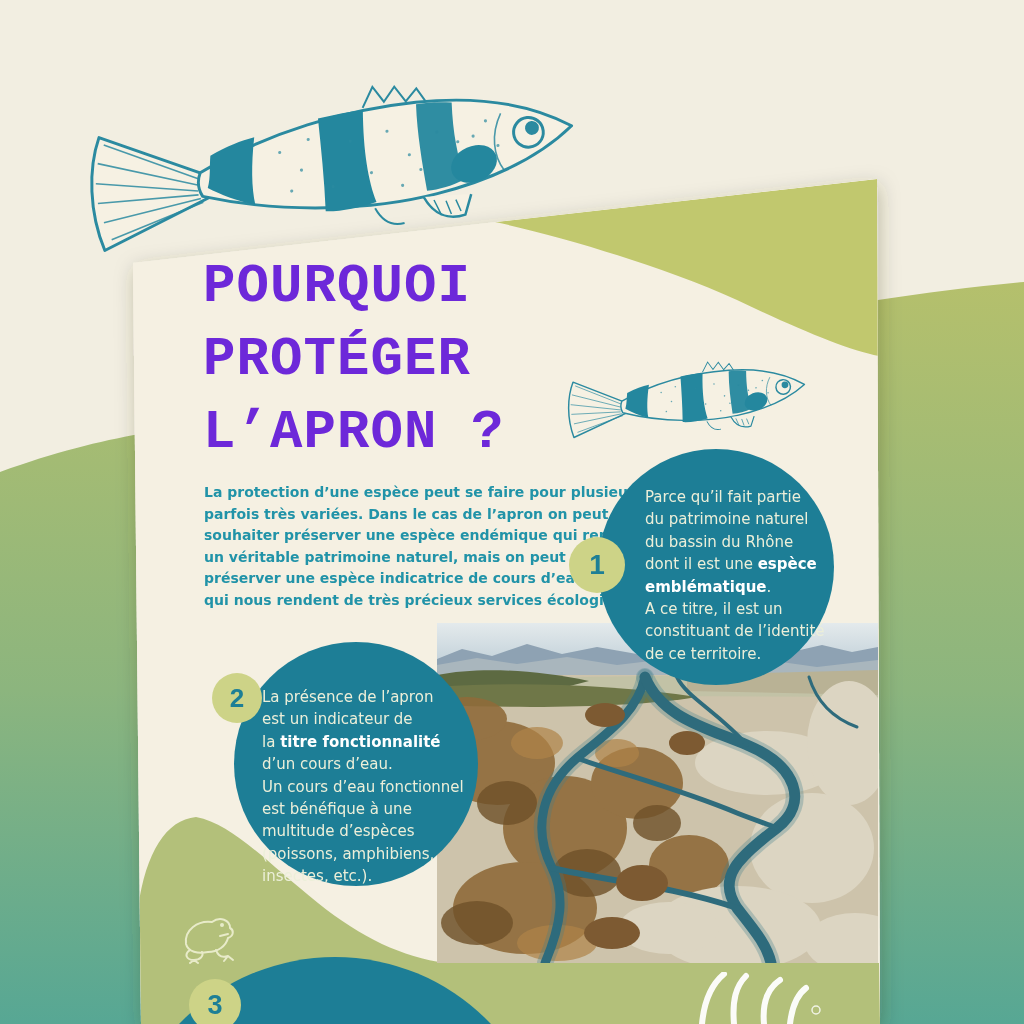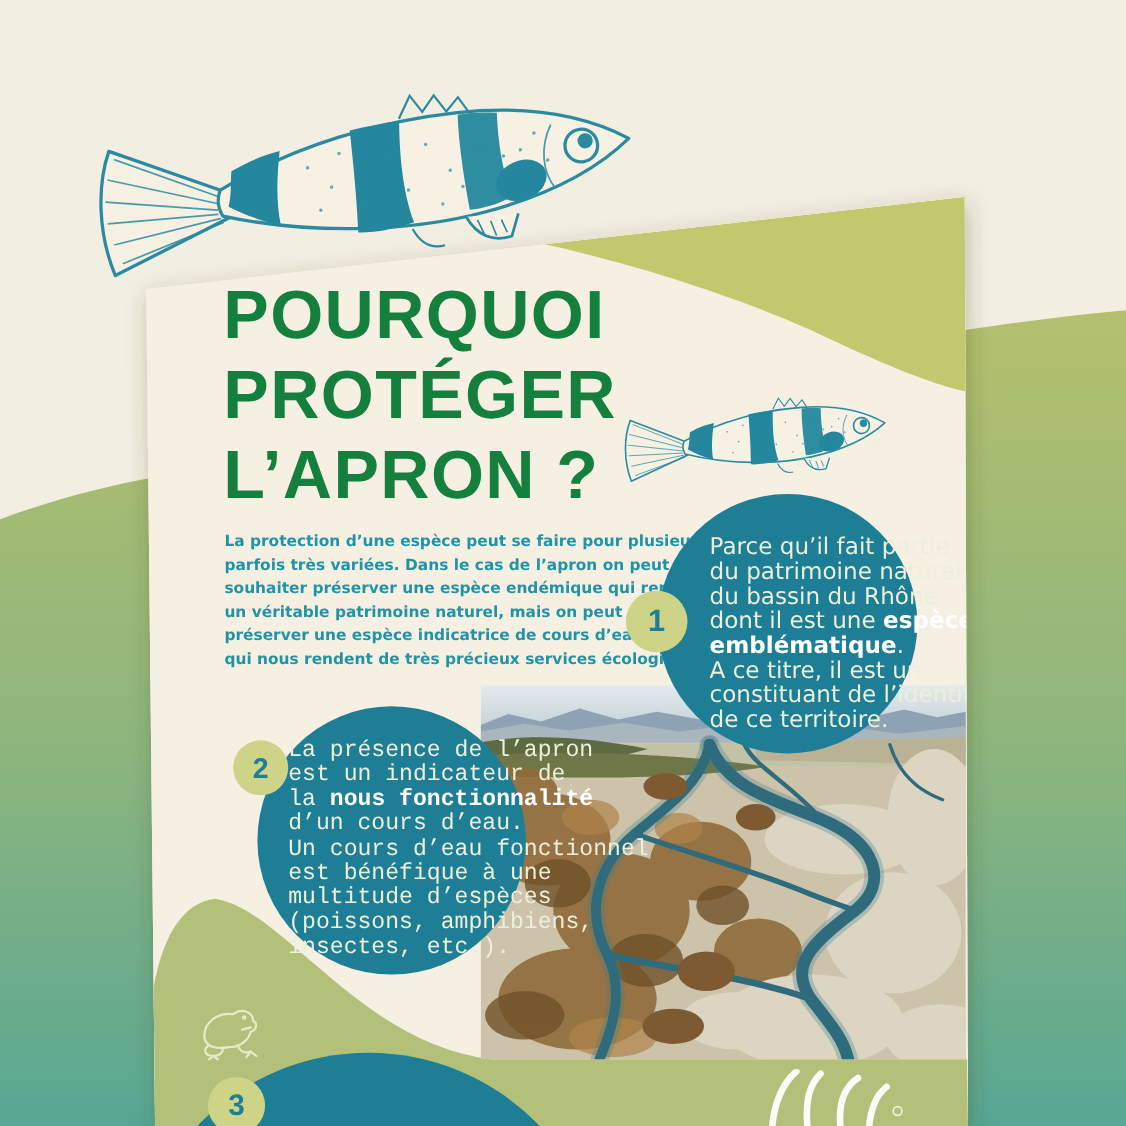--- a/index.html
+++ b/index.html
@@ -3,35 +3,35 @@
 <meta charset="utf-8">
 <style>
   html,body{margin:0;padding:0;background:#e8e4d6;}
   .stage{position:relative;width:1024px;height:1024px;overflow:hidden;
          background:#f2eee1;font-family:"DejaVu Sans",sans-serif;}
   .layer{position:absolute;left:0;top:0;width:1024px;height:1024px;}
   .poster{position:absolute;left:0;top:0;width:1024px;height:1024px;
           clip-path:polygon(133px 263px,877px 179px,880px 1024px,141px 1024px);
           background:#f5f0e2;}
   .title{position:absolute;left:203px;top:250px;
-         font-family:Liberation Sans, sans-serif;font-weight:bold;
-         font-size:62px;line-height:73px;letter-spacing:.02em;
-         color:#15803d;white-space:pre-line;}
+         font-family:Liberation Mono, monospace;font-weight:bold;
+         font-size:54px;line-height:73px;letter-spacing:.02em;
+         color:#6d28d9;white-space:pre-line;}
   .intro{position:absolute;left:204px;top:482px;
          font-size:14px;line-height:21.6px;font-weight:700;
          color:#2193a8;white-space:pre-line;}
   .circle{position:absolute;border-radius:50%;background:#1d7e96;}
   .c1{left:598px;top:449px;width:236px;height:236px;}
   .c2{left:234px;top:642px;width:244px;height:244px;}
   .c3{left:120px;top:957px;width:430px;height:430px;}
-  .ctext{position:absolute;color:#ecefd9;font-size:21px;line-height:22.4px;
+  .ctext{position:absolute;color:#ecefd9;font-size:15px;line-height:22.4px;
          white-space:pre-line;}
   .ctext b{color:#ffffff;font-weight:700;}
   .t1{left:645px;top:486px;}
-  .t2{left:262px;top:672px;font-family:Liberation Mono, monospace;}
+  .t2{left:262px;top:686px;}
   .t3{left:280px;top:978px;}
   .badge{position:absolute;border-radius:50%;background:#cdd387;
          color:#1d7f96;font-family:"Liberation Sans",sans-serif;font-weight:bold;
          display:flex;align-items:center;justify-content:center;}
   .b1{left:569px;top:537px;width:56px;height:56px;font-size:28px;}
   .b2{left:212px;top:673px;width:50px;height:50px;font-size:26px;}
   .b3{left:189px;top:979px;width:52px;height:52px;font-size:27px;}
   .photo{position:absolute;left:437px;top:623px;width:441px;height:340px;}
   .fish{position:absolute;}
   .fish-large{left:73px;top:68px;width:516px;height:198px;
@@ -148,21 +148,21 @@
 du bassin du Rhône
 dont il est une </span><b>espèce
 emblématique</b><span>.
 A ce titre, il est un
 constituant de l’identité
 de ce territoire.</span></div>
 
     <div class="circle c2"></div>
     <div class="ctext t2"><span>La présence de l’apron
 est un indicateur de
-la </span><b>nous fonctionnalité</b><span>
+la </span><b>titre fonctionnalité</b><span>
 d’un cours d’eau.
 Un cours d’eau fonctionnel
 est bénéfique à une
 multitude d’espèces
 (poissons, amphibiens,
 insectes, etc.).</span></div>
 
     <svg class="frog" viewBox="0 0 64 54">
       <g fill="none" stroke="#e8ebc9" stroke-width="2" stroke-linecap="round" stroke-linejoin="round">
         <path d="M10,34 C 8,20 22,10 36,12 C 44,6 54,10 54,18 C 58,20 58,26 52,28 C 50,36 42,42 32,42 C 22,44 12,42 10,34 Z"></path>

